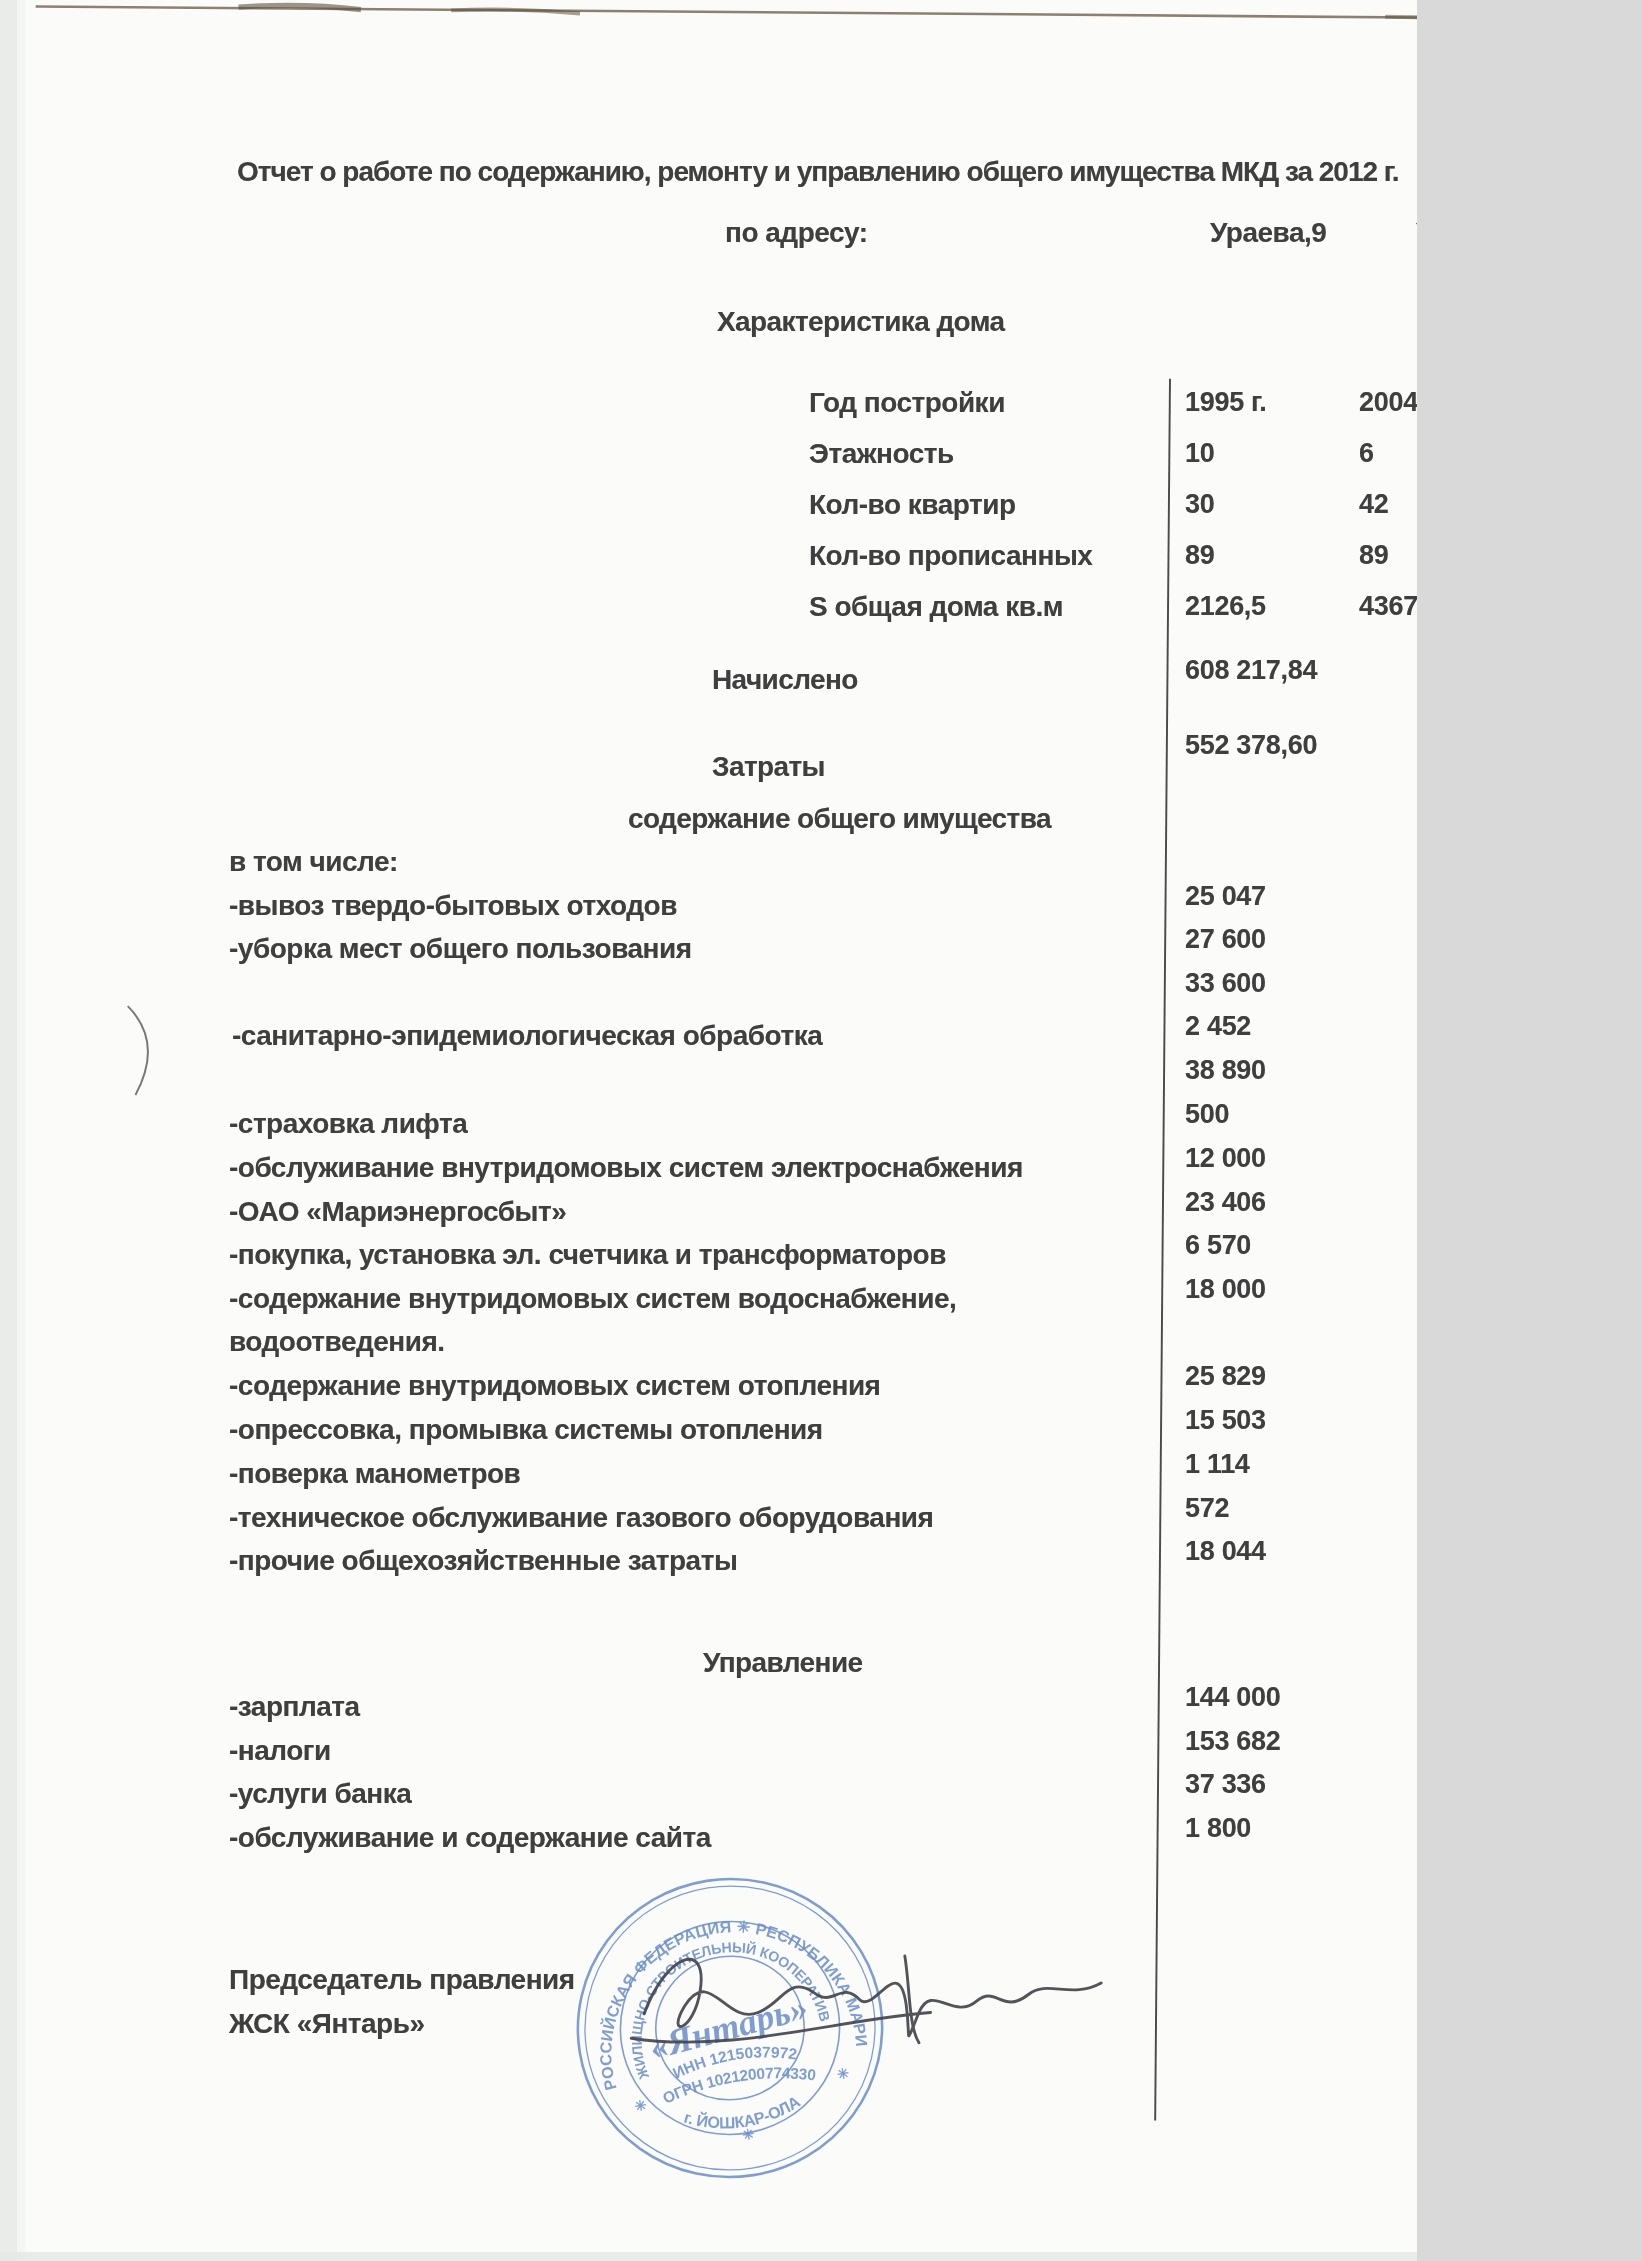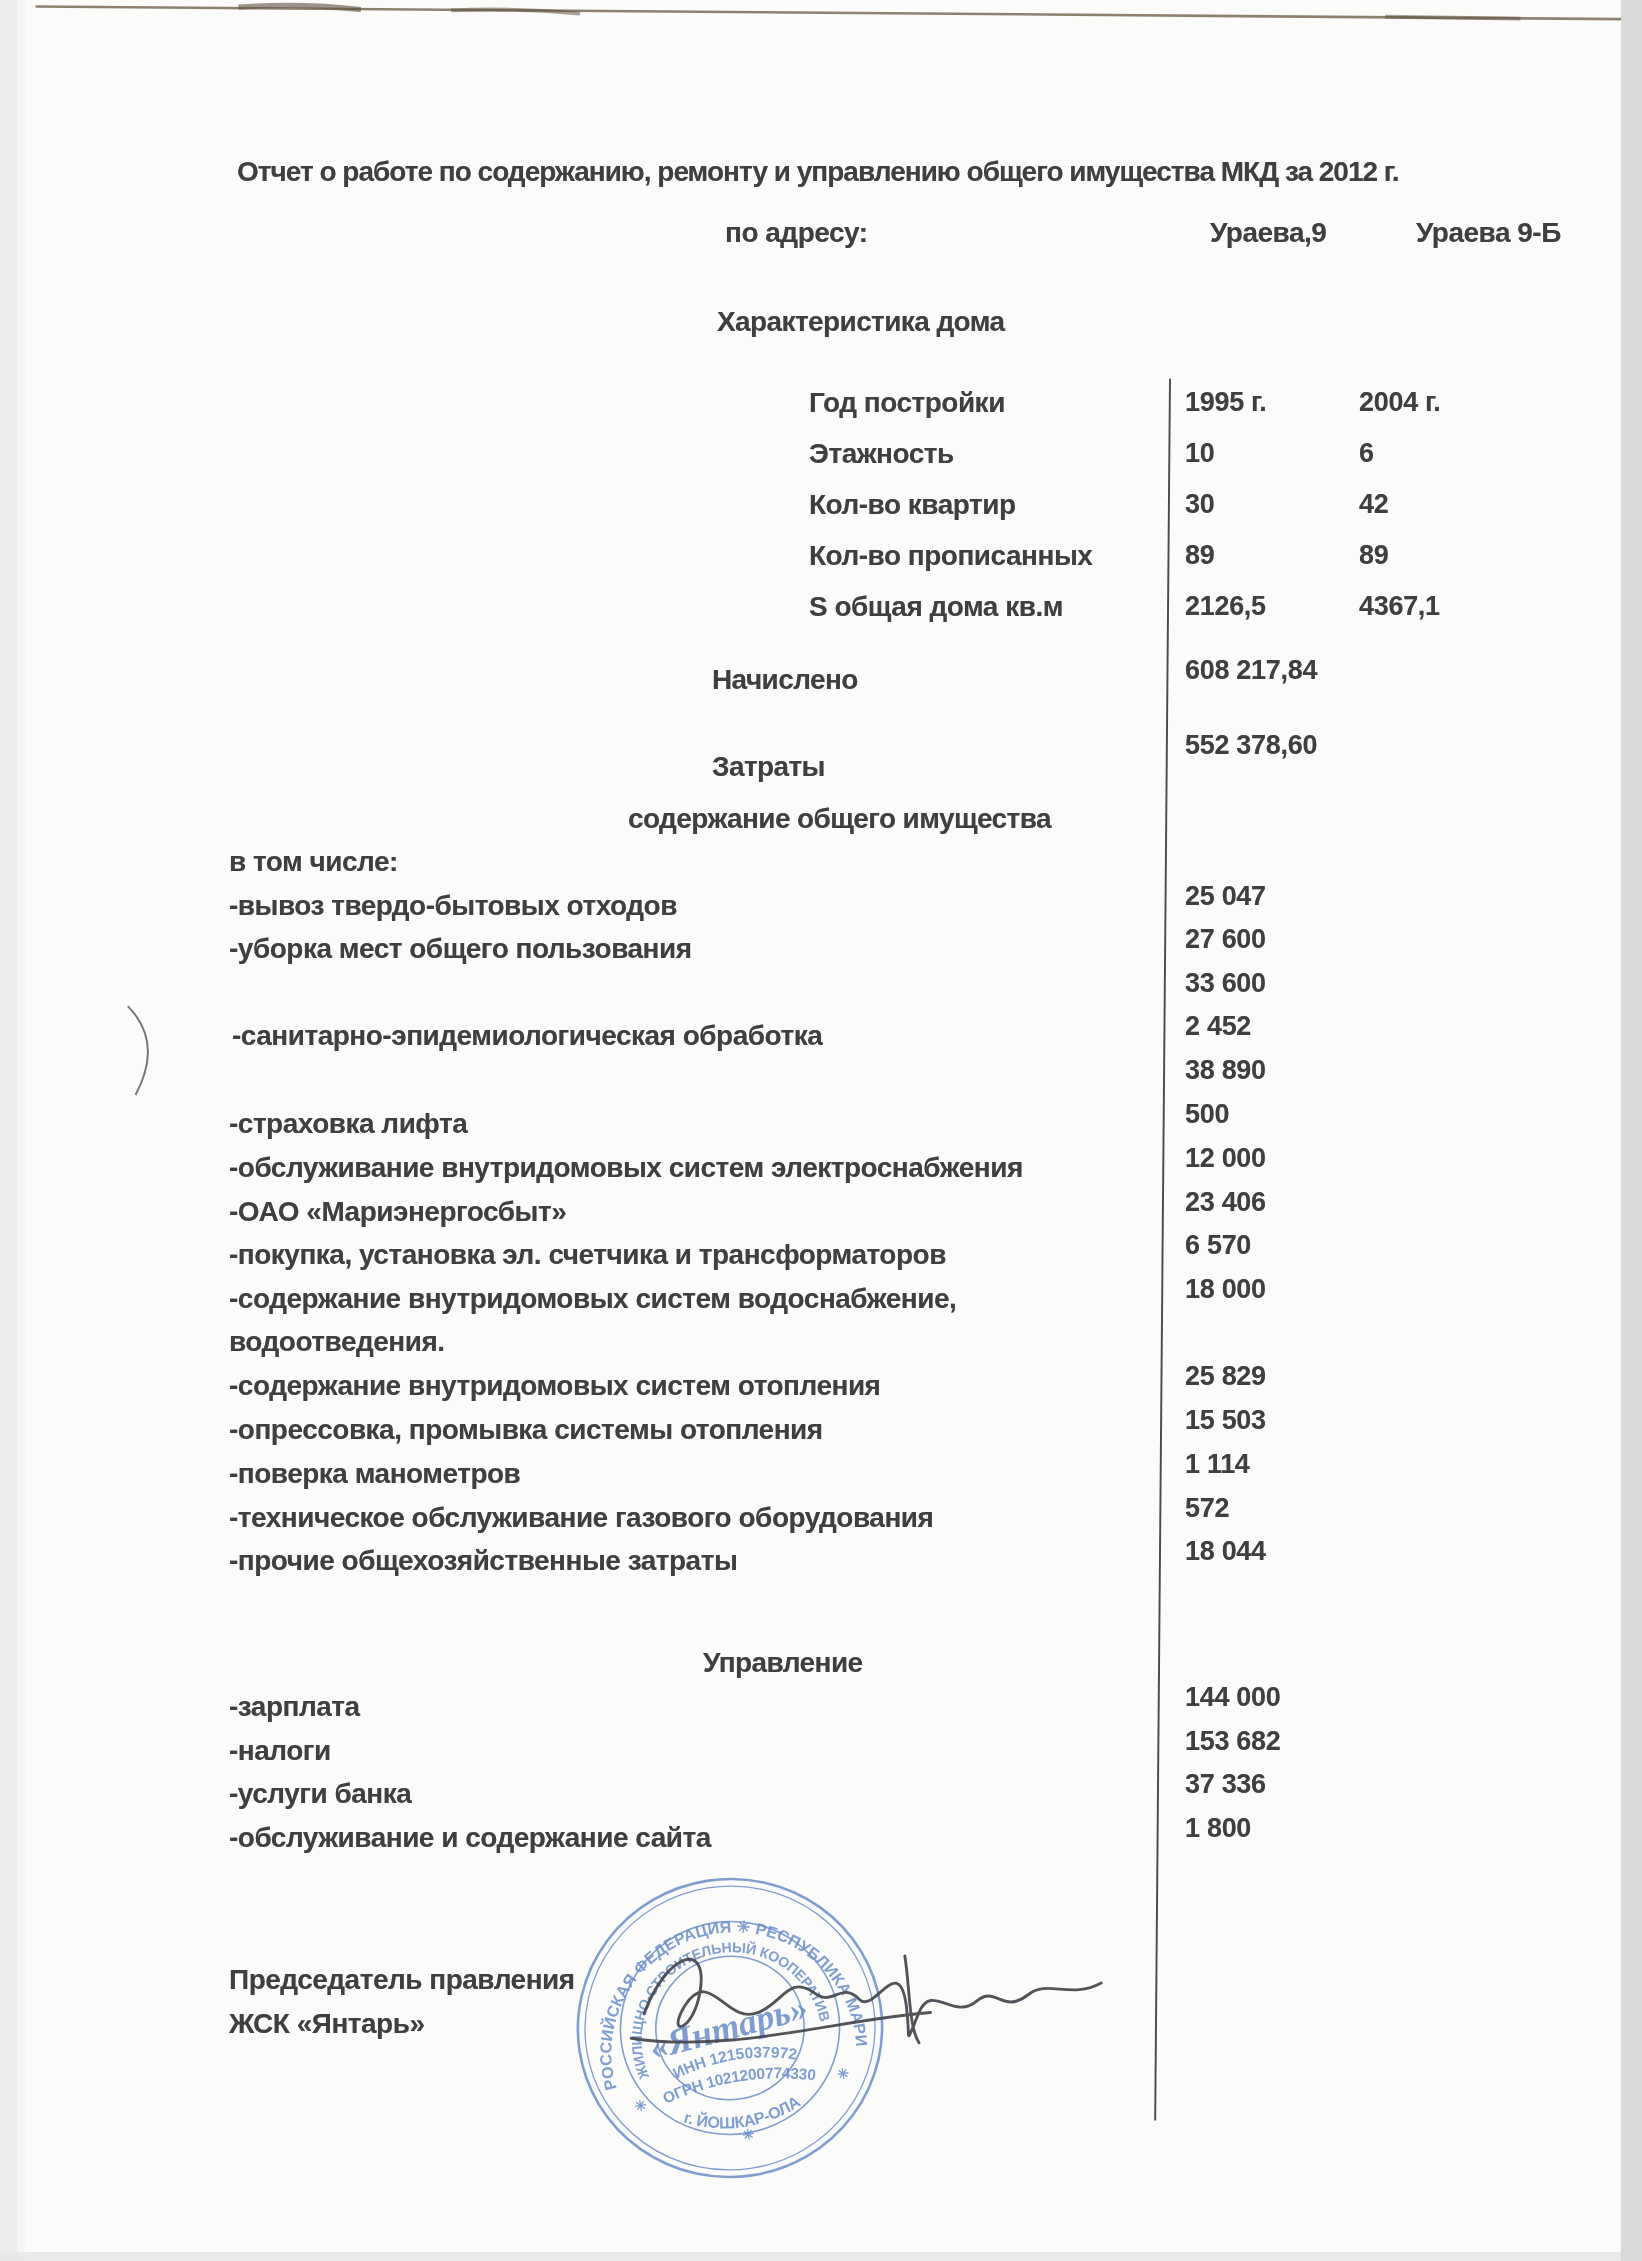--- a/index.html
+++ b/index.html
@@ -1,17 +1,17 @@
 <!DOCTYPE html>
 <html style="font-size:10.3px"><head>
 <meta charset="utf-8">
 <style>
   html,body{margin:0;padding:0;background:#d9d9d9;}
   .scan{
-    position:relative;width:1621px;height:2261px;overflow:hidden;
+    position:relative;width:1417px;height:2261px;overflow:hidden;
     background:#fbfcfa;
     font-family:"Liberation Sans",sans-serif;font-weight:bold;color:#3f3f3f;
   }
   .t{position:absolute;white-space:nowrap;line-height:1;
      text-shadow:0 0 0.6px rgba(63,63,63,.42);}
   .title{font-size:28px;letter-spacing:-1px;}
   .hdr{font-size:28px;letter-spacing:-0.6px;}
   .lbl{font-size:28px;letter-spacing:-0.5px;}
   .val{font-size:27px;letter-spacing:-0.3px;}
   .edge-left{position:absolute;left:0;top:0;width:17px;height:2261px;background:#e9ece9;}

